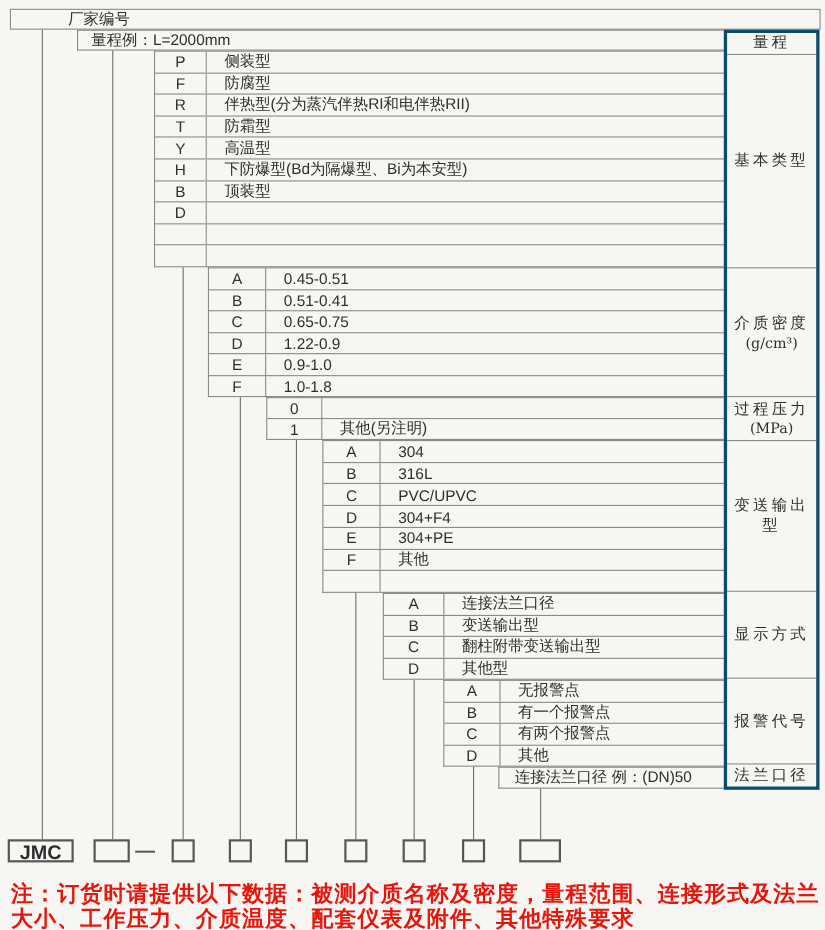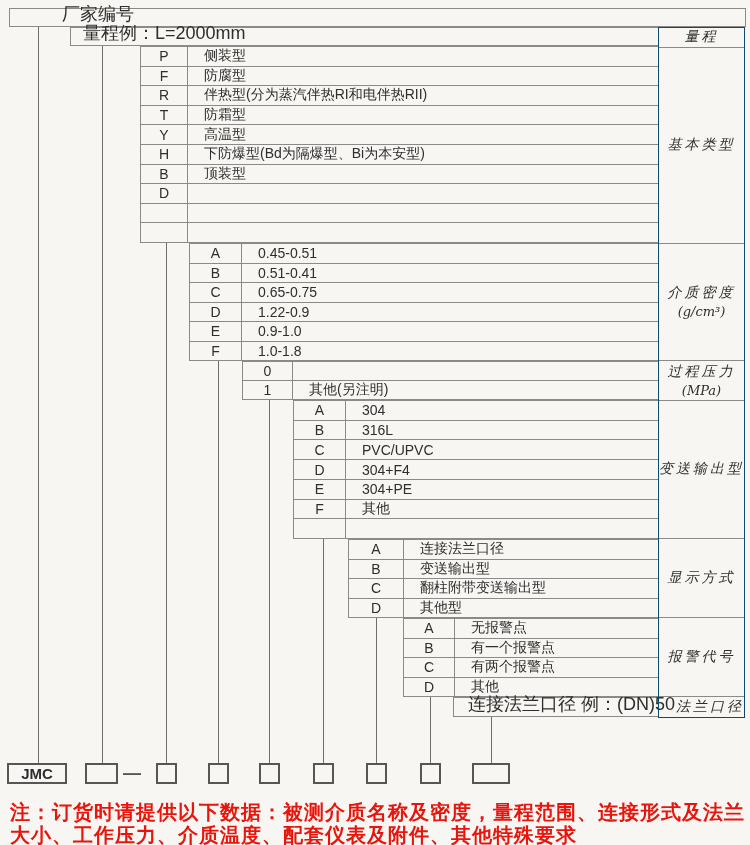--- a/index.html
+++ b/index.html
@@ -5,40 +5,40 @@
   html,body{margin:0;padding:0;}
   body{
     width:750px;height:845px;position:relative;
     background:#f7f6f2;
     font-family:"Liberation Sans","DejaVu Sans",sans-serif;
     color:#2e2e2e;
     overflow:hidden;
   }
   .abs{position:absolute;box-sizing:border-box;}
   
-  .hbox{border:1px solid #8a8a8a;display:flex;align-items:flex-end;font-size:18px;}
+  .hbox{border:1px solid #8a8a8a;display:flex;align-items:flex-start;font-size:14px;}
   
   .sel-table{border:1px solid #8a8a8a;border-right:none;display:flex;flex-direction:column;}
   .sel-table .row{flex:1;display:flex;border-bottom:1px solid #8a8a8a;min-height:0;}
   .sel-table .row:last-child{border-bottom:none;}
   .sel-table .code{border-right:1px solid #8a8a8a;display:flex;align-items:center;justify-content:center;font-size:14px;}
   .sel-table .desc{flex:1;display:flex;align-items:center;padding-left:16px;font-size:14px;white-space:nowrap;}
   .t-basic .code{width:46px;} .t-density .code{width:51px;} .t-pressure .code{width:49px;}
   .t-material .code{width:51px;} .t-display .code{width:54px;} .t-alarm .code{width:50px;}
   
-  .labels{border:1px solid #0c4a6e;display:flex;flex-direction:column;font-style:italic;}
+  .labels{border:3px solid #0c4a6e;display:flex;flex-direction:column;}
   .lcell{border-bottom:1px solid #8a8a8a;display:flex;flex-direction:column;align-items:center;justify-content:center;
          font-family:"DejaVu Serif","Liberation Serif",serif;font-size:14px;letter-spacing:3px;text-align:center;}
   .lcell:last-child{border-bottom:none;}
   .lcell .sub{letter-spacing:0;font-size:13px;margin-top:2px;}
   
   .vline{width:1px;background:#6e6e6e;}
   
-  .cbox{border:2px solid #565656;display:flex;align-items:flex-end;justify-content:center;
-        font-size:15px;font-weight:bold;background:transparent;}
+  .cbox{border:2px solid #565656;display:flex;align-items:flex-start;justify-content:center;
+        font-size:18px;font-weight:bold;background:transparent;}
   .dash{display:flex;align-items:center;justify-content:center;font-size:18px;font-weight:bold;color:#555;}
   
   .note{font-size:20px;font-weight:bold;letter-spacing:1px;color:var(--note_red,#e8150d);white-space:nowrap;}
 </style>
 </head>
 <body>
 
 <div class="abs hbox" style="left:9px;top:8px;width:737px;height:19px;">
   <span style="padding-left:52px;">厂家编号</span>
 </div>
@@ -216,21 +216,21 @@
     </div>
   <div class="lcell" style="height:139px;">
       <span>变送输出型</span>
     </div>
   <div class="lcell" style="height:79px;">
       <span>显示方式</span>
     </div>
   <div class="lcell" style="height:79px;">
       <span>报警代号</span>
     </div>
-  <div class="lcell" style="height:20px;align-items:flex-end;">
+  <div class="lcell" style="height:20px;">
       <span>法兰口径</span>
     </div>
 </div>
 
 <div class="abs vline" style="left:38px;top:27px;height:736px;"></div>
 <div class="abs vline" style="left:102px;top:46px;height:717px;"></div>
 <div class="abs vline" style="left:166px;top:243px;height:520px;"></div>
 <div class="abs vline" style="left:218px;top:361px;height:402px;"></div>
 <div class="abs vline" style="left:269px;top:400px;height:363px;"></div>
 <div class="abs vline" style="left:323px;top:539px;height:224px;"></div>

